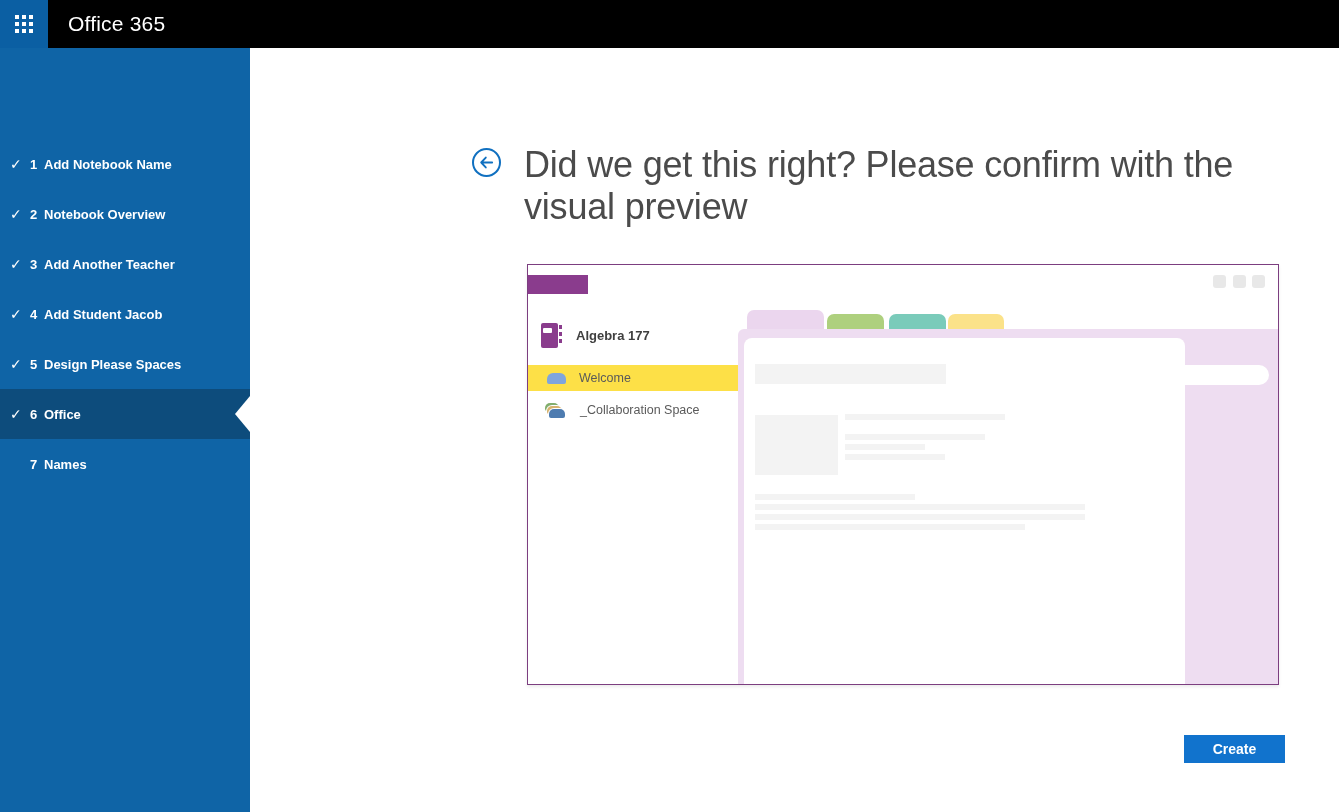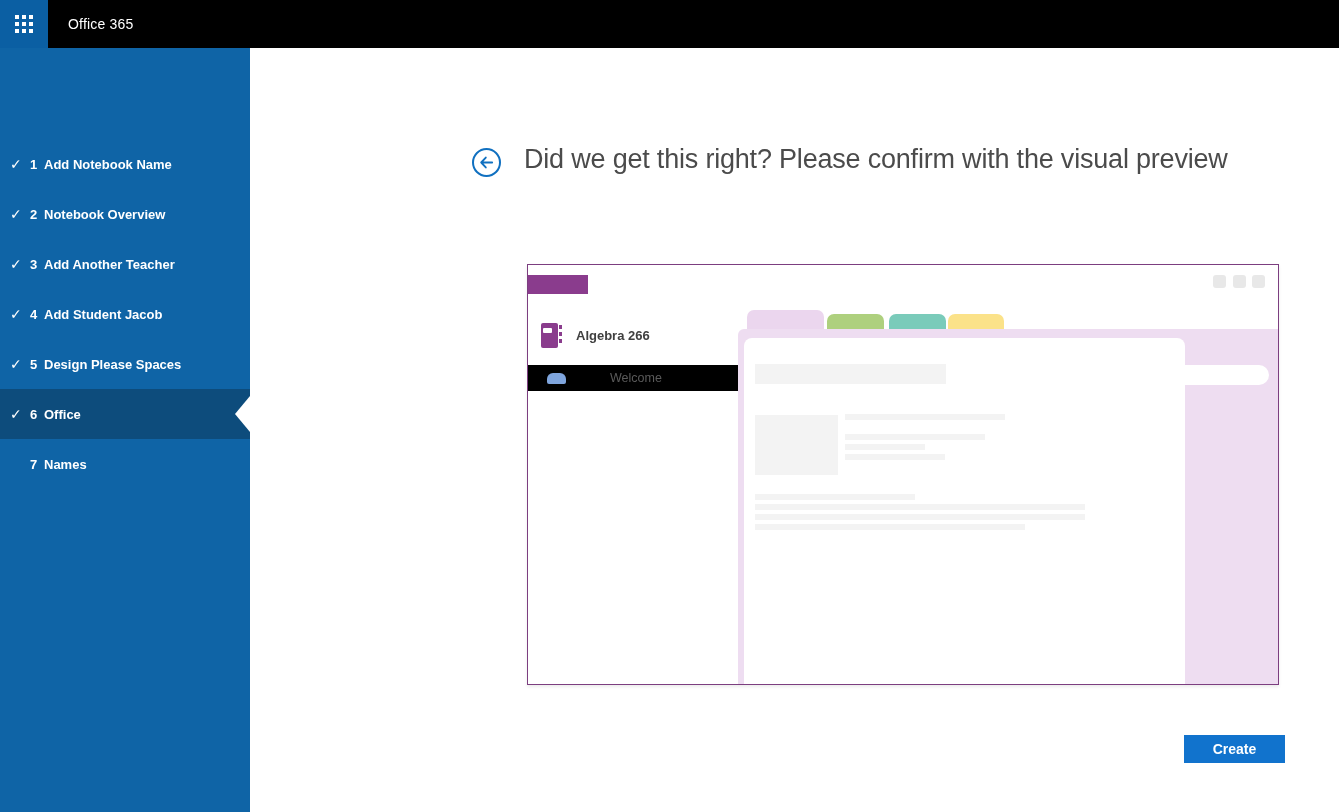--- a/index.html
+++ b/index.html
@@ -27,40 +27,40 @@
     font-family:"Liberation Sans","DejaVu Sans",sans-serif;}
   .stage{position:relative;width:1339px;height:812px;background:#fff;}
 
   
   .suite-bar{position:absolute;left:0;top:0;width:1339px;height:48px;background:var(--suite-bar-bg);}
   .launcher{position:absolute;left:0;top:0;width:48px;height:48px;background:var(--launcher-tile);
     display:flex;align-items:center;justify-content:center;cursor:pointer;}
   .waffle{display:grid;grid-template-columns:repeat(3,4px);grid-auto-rows:4px;gap:3px;}
   .waffle span{width:4px;height:4px;background:#fff;display:block;}
   .suite-title{position:absolute;left:68px;top:0;height:48px;line-height:48px;color:#fff;
-    font-size:14px;font-weight:400;letter-spacing:.2px;}
+    font-size:21px;font-weight:400;letter-spacing:.2px;}
 
   
   .sidebar{position:absolute;left:0;top:48px;width:250px;height:764px;background:var(--sidebar-bg);}
   .steps{position:absolute;left:0;top:91px;width:100%;}
   .step{position:relative;height:50px;display:flex;align-items:center;cursor:pointer;
     color:#fff;font-size:13px;font-weight:700;}
   .step .check{width:20px;margin-left:10px;font-size:14px;font-weight:700;text-align:left;}
   .step .num{width:14px;text-align:left;}
   .step .lbl{margin-left:0px;}
   .step.active{background:var(--sidebar-active-bg);}
   .notch{position:absolute;right:0;top:50%;transform:translateY(-50%);width:0;height:0;
     border-top:18px solid transparent;border-bottom:18px solid transparent;border-right:15px solid #ffffff;}
 
   
   .back-btn{position:absolute;left:472px;top:148px;width:29px;height:29px;border:2px solid var(--accent-blue);
     border-radius:50%;display:flex;align-items:center;justify-content:center;cursor:pointer;background:#fff;}
   .back-btn svg{width:17px;height:17px;stroke:var(--accent-blue);fill:none;stroke-width:2.6;
     stroke-linecap:round;stroke-linejoin:round;}
-  .page-title{position:absolute;left:524px;top:144px;width:760px;font-size:27px;font-weight:300;
+  .page-title{position:absolute;left:524px;top:144px;width:760px;font-size:36px;font-weight:300;
     color:#4b4b4b;letter-spacing:-.2px;}
 
   
   .preview-tabs{position:absolute;top:230px;left:527px;width:752px;display:flex;justify-content:flex-end;
     gap:24px;font-size:14px;font-weight:600;}
   .ptab{cursor:pointer;color:#333;}
   .ptab.active{color:var(--accent-blue);}
 
   
   .panel{position:absolute;left:527px;top:264px;width:752px;height:421px;background:#fff;
@@ -71,21 +71,21 @@
 
   
   .nb-head{position:absolute;left:13px;top:58px;display:flex;align-items:center;}
   .book{position:relative;width:17px;height:25px;background:var(--brand-purple);border-radius:2px;}
   .book .stripe{position:absolute;left:2px;top:5px;width:9px;height:5px;background:#fff;border-radius:1px;}
   .book .spine{position:absolute;right:-4px;top:2px;width:3px;height:21px;
     background:repeating-linear-gradient(to bottom,var(--brand-purple) 0 4px,transparent 4px 7px);}
   .nb-name{margin-left:18px;font-size:13px;font-weight:600;color:#404040;}
 
   .nb-row{position:absolute;left:0;width:210px;height:26px;display:flex;align-items:center;}
-  .nb-row.selected{background:#000000;gap:31px;}
+  .nb-row.selected{background:#fde047;}
   .nb-row .sec-label{margin-left:13px;font-size:12.5px;color:#5a5a5a;}
   .r1{top:100px}.r2{top:132px}.r3{top:162px}.r4{top:192px}
 
   .sec-icon{width:19px;height:11px;margin-left:19px;background:var(--icon-blue-light);
     border-radius:6px 6px 2px 2px;flex:none;}
   .secgrp-icon{position:relative;width:22px;height:15px;margin-left:17px;flex:none;}
   .secgrp-icon i{position:absolute;display:block;border-radius:5px 5px 2px 2px;box-shadow:0 0 0 1px #fff;}
   .secgrp-icon .g{left:0;top:0;width:14px;height:8px;background:var(--icon-green);}
   .secgrp-icon .t{left:2px;top:3px;width:15px;height:8px;background:var(--icon-tan);}
   .secgrp-icon .b{left:4px;top:6px;width:16px;height:9px;background:var(--icon-blue);}
@@ -195,26 +195,34 @@
     <div class="brand-rect"></div>
     <span class="win-sq s1"></span>
     <span class="win-sq s2"></span>
     <span class="win-sq s3"></span>
 
     <div class="nb-head">
       <span class="book">
         <span class="stripe"></span>
           <span class="spine"></span>
       </span>
-      <span class="nb-name">Algebra 266</span>
+      <span class="nb-name">Algebra 177</span>
     </div>
 
     <div class="nb-row r1 selected">
       <span class="sec-icon"></span>
       <span class="sec-label">Welcome</span>
+    </div>
+    <div class="nb-row r2">
+      <span class="secgrp-icon">
+          <i class="g"></i>
+          <i class="t"></i>
+          <i class="b"></i>
+        </span>
+      <span class="sec-label">_Collaboration Space</span>
     </div>
 
     <div class="tab-shape tab-active"></div>
     <div class="tab-shape tab-g"></div>
     <div class="tab-shape tab-t"></div>
     <div class="tab-shape tab-y"></div>
     <div class="folder-body"></div>
     <div class="page-bar"></div>
     <div class="mock-page"></div>
 

